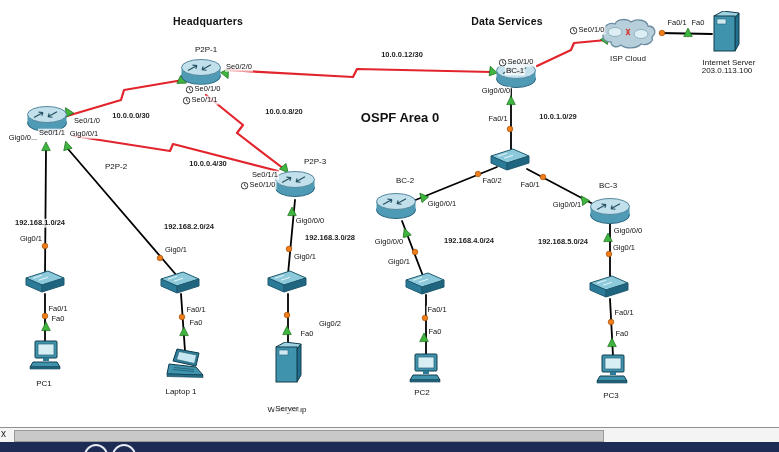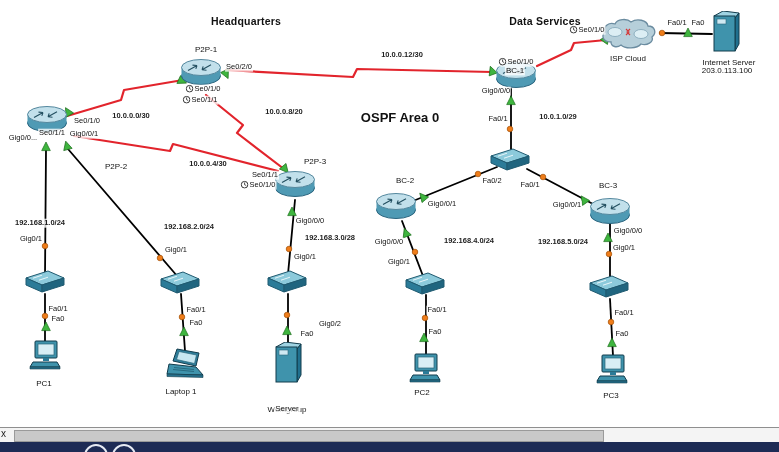--- a/index.html
+++ b/index.html
@@ -3,24 +3,24 @@
 <meta charset="utf-8">
 <style>
   html,body{margin:0;padding:0;background:#dfe3e8;}
   .stage{position:relative;width:779px;height:452px;background:#ffffff;overflow:hidden;
          font-family:"Liberation Sans",sans-serif;}
   .canvas{position:absolute;left:0;top:0;width:779px;height:427px;}
   #links-svg{position:absolute;left:0;top:0;z-index:1;}
   .device{position:absolute;z-index:2;}
   .lbl{position:absolute;transform:translate(-50%,-50%);z-index:3;white-space:nowrap;
        background:rgba(255,255,255,0.78);padding:0 1px;line-height:1.15;color:#111;}
-  .region-title{font-weight:bold;font-size:10.5px;letter-spacing:.2px;margin-left:38px;}
+  .region-title{font-weight:bold;font-size:10.5px;letter-spacing:.2px;}
   .area-label{font-weight:bold;font-size:13px;background:none;}
   .net-label{font-weight:bold;font-size:7.5px;color:#222;}
-  .port-label{font-size:7.5px;display:flex;align-items:center;gap:1px;}
+  .port-label{font-size:7.5px;display:flex;align-items:flex-end;gap:1px;}
   .dev-label{font-size:8px;text-align:center;}
   .hscroll{position:absolute;left:0;top:427px;width:779px;height:15px;background:#f4f4f4;
            border-top:1px solid #8f8f8f;box-sizing:border-box;z-index:4;}
   .hscroll-x{position:absolute;left:1px;top:0px;font-size:10px;color:#222;z-index:5;}
   .hthumb{position:absolute;left:14px;top:2px;width:588px;height:10px;background:#c9c9c9;
           border:1px solid #9a9a9a;}
   .taskbar{position:absolute;left:0;top:442px;width:779px;height:10px;z-index:4;}
   .circle-btn{position:absolute;top:2px;width:24px;height:24px;border:2px solid #e6eaf3;
               border-radius:50%;color:#fff;font-size:12px;line-height:14px;text-align:center;
               background:transparent;padding:0;cursor:pointer;}

